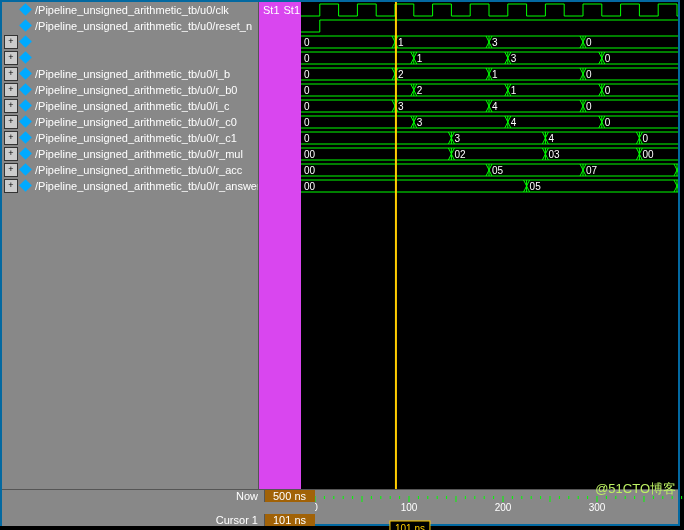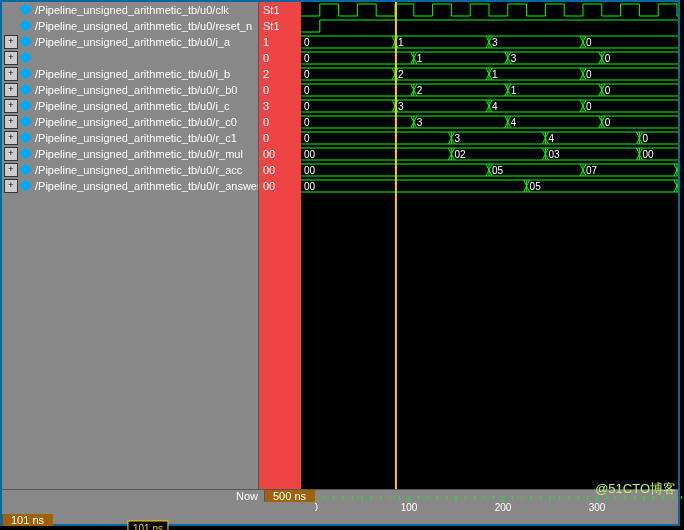--- a/index.html
+++ b/index.html
@@ -4,21 +4,21 @@
 <style>
 html,body{margin:0;padding:0;width:684px;height:530px;background:#000;font-family:Arial,sans-serif;font-size:11px;overflow:hidden;}
 .container{display:flex;flex-direction:column;width:680px;height:526px;border:2px solid #0369a1;box-sizing:border-box;}
 .main{display:flex;flex:1;overflow:hidden;}
 .sigpanel{width:256px;background:#888;display:flex;flex-direction:column;}
 .sigrow{height:16px;display:flex;align-items:center;color:#fff;padding-left:2px;box-sizing:border-box;}
 .expand{width:12px;height:12px;background:#ccc;border:1px solid #333;color:#000;font-size:9px;line-height:10px;text-align:center;margin-right:2px;flex-shrink:0;}
 .diamond{width:12px;height:12px;position:relative;margin-right:3px;flex-shrink:0;}
 .diamond::before{content:"";position:absolute;width:9px;height:9px;background:#0af;top:1px;left:1px;transform:rotate(45deg);}
 .sigrow .name{white-space:nowrap;overflow:hidden;}
-.valpanel{width:42px;background:#ef4444;border-left:1px solid #555;display:flex;flex-direction:column;}
+.valpanel{width:42px;background:#d946ef;border-left:1px solid #555;display:flex;flex-direction:row;}
 .valrow{height:16px;color:#fff;padding-left:4px;display:flex;align-items:center;box-sizing:border-box;}
 .wavepanel{flex:1;background:#000;position:relative;}
 .footer{height:34px;background:#888;display:flex;border-top:1px solid #555;}
 .footrow{height:17px;display:flex;align-items:center;}
 .footlabel{width:256px;text-align:right;padding-right:6px;color:#fff;background:#888;}
 .footval{width:42px;color:#fff;padding-left:8px;background:#a16207;border-left:1px solid #555;}
 .footwave{flex:1;background:#000;position:relative;}
 svg{position:absolute;top:0;left:0;}
 .watermark{position:absolute;right:8px;bottom:32px;color:#bef264;font-size:13px;z-index:100;}
 .noexp{width:16px;flex-shrink:0;}
@@ -35,21 +35,20 @@
           <span class="name">/Pipeline_unsigned_arithmetic_tb/u0/clk</span>
         </div>
         <div class="sigrow">
           <div class="noexp"></div>
           <div class="diamond"></div>
           <span class="name">/Pipeline_unsigned_arithmetic_tb/u0/reset_n</span>
         </div>
         <div class="sigrow">
           <div class="expand">+</div>
           <div class="diamond"></div>
-          <span class="name">/Pipeline_unsigned_arithmetic_tb/u0/i_a</span>
         </div>
         <div class="sigrow">
           <div class="expand">+</div>
           <div class="diamond"></div>
         </div>
         <div class="sigrow">
           <div class="expand">+</div>
           <div class="diamond"></div>
           <span class="name">/Pipeline_unsigned_arithmetic_tb/u0/i_b</span>
         </div>
@@ -348,20 +347,21 @@
               <line x1="376" y1="0" x2="376" y2="6" stroke="#0f0"></line>
               <text x="0" y="15" fill="#fff" font-size="10" text-anchor="middle">0</text>
               <text x="94" y="15" fill="#fff" font-size="10" text-anchor="middle">100</text>
               <text x="188" y="15" fill="#fff" font-size="10" text-anchor="middle">200</text>
               <text x="282" y="15" fill="#fff" font-size="10" text-anchor="middle">300</text>
               <text x="376" y="15" fill="#fff" font-size="10" text-anchor="middle">40</text>
             </svg>
           </div>
     </div>
     <div class="footrow">
+      <div class="footlabel">Cursor 1</div>
       <div class="footval">101 ns</div>
       <div class="footwave" id="cursortrack">
             <svg width="378" height="17">
               <rect x="74.94" y="1" width="40" height="14" fill="#000" stroke="#fc0"></rect>
               <text x="94.94" y="12" fill="#fc0" font-size="10" text-anchor="middle">101 ns</text>
             </svg>
           </div>
     </div>
   </div>
  </div>

